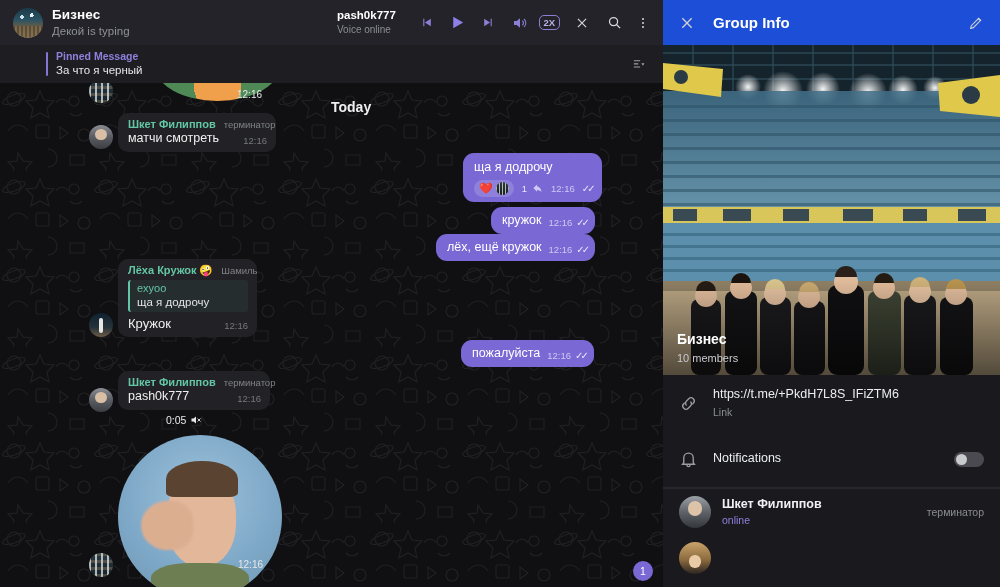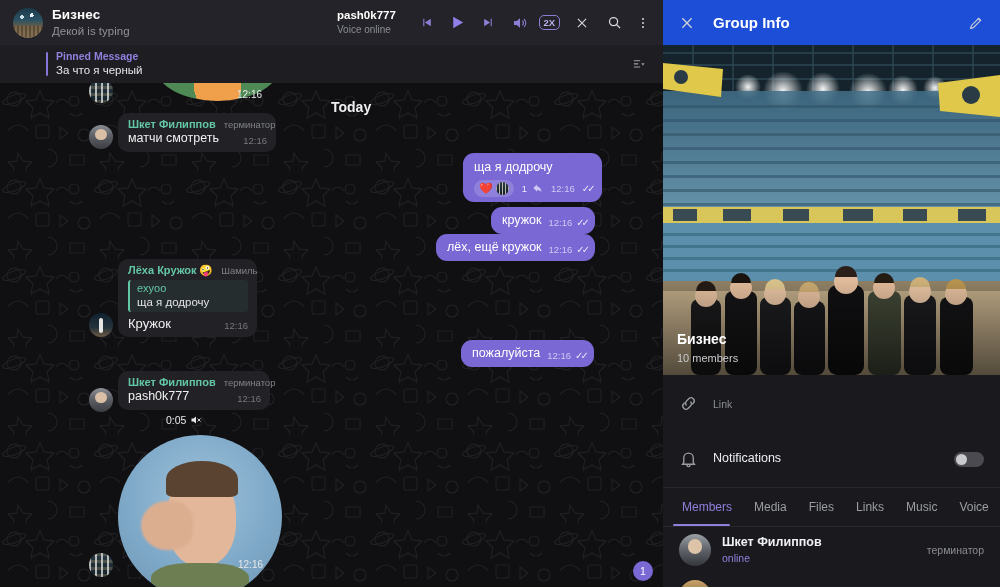--- a/index.html
+++ b/index.html
@@ -570,48 +570,40 @@
     </div>
 
     <div class="info-row">
       <div class="ir-icon">
         <svg width="19" height="19" viewBox="0 0 24 24" fill="none" stroke="currentColor" stroke-width="1.7">
           <path d="M9.5 14.5a4 4 0 010-5.7l2.8-2.8a4 4 0 015.7 5.7l-1.4 1.4"></path>
           <path d="M14.5 9.5a4 4 0 010 5.7l-2.8 2.8a4 4 0 01-5.7-5.7l1.4-1.4"></path>
         </svg>
       </div>
       <div class="ir-main">
+        <div class="ir-val">https://t.me/+PkdH7L8S_IFiZTM6</div>
         <div class="ir-cap">Link</div>
       </div>
     </div>
 
     <div class="info-row">
       <div class="ir-icon">
         <svg width="19" height="19" viewBox="0 0 24 24" fill="none" stroke="currentColor" stroke-width="1.7">
           <path d="M6 16V10a6 6 0 0112 0v6l1.5 2H4.5z"></path>
             <path d="M10 19a2 2 0 004 0"></path>
         </svg>
       </div>
       <div class="ir-main">
         <div class="ir-val">Notifications</div>
       </div>
       <div class="toggle"></div>
     </div>
 
     <div class="tabs-sep"></div>
 
-    <div class="tabs">
-      <div class="tab active">Members</div>
-      <div class="tab">Media</div>
-      <div class="tab">Files</div>
-      <div class="tab">Links</div>
-      <div class="tab">Music</div>
-      <div class="tab">Voice</div>
-      <div class="tab-underline"></div>
-    </div>
     <div class="tabs-sep"></div>
 
     <div class="member">
       <div class="m-av a1"></div>
       <div class="m-txt">
         <div class="m-name">Шкет Филиппов</div>
         <div class="m-status">online</div>
       </div>
       <div class="m-role">терминатор</div>
     </div>

